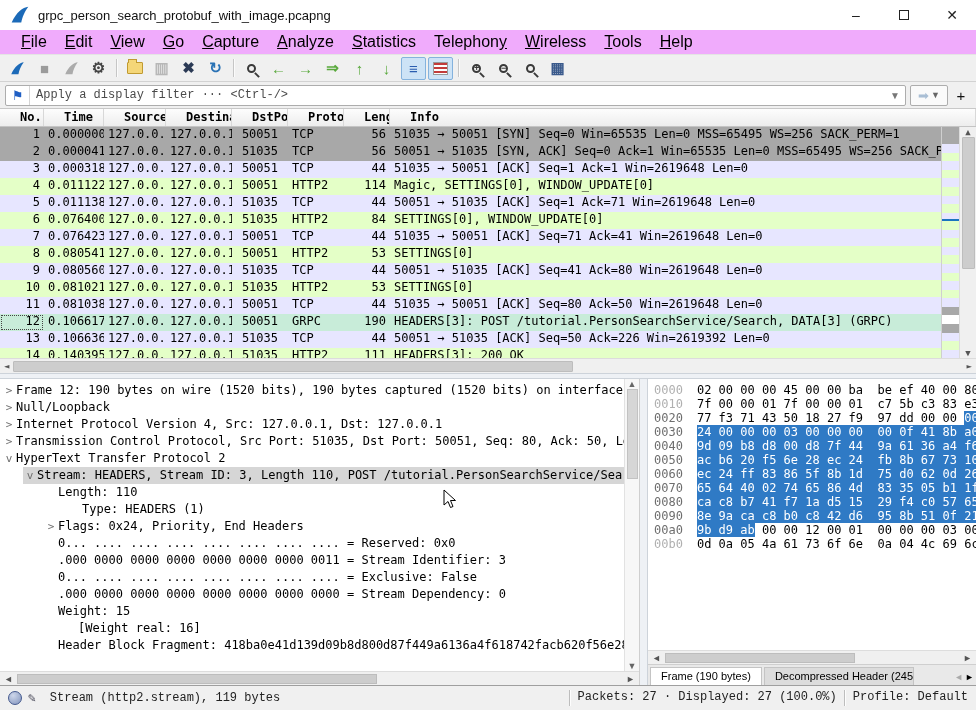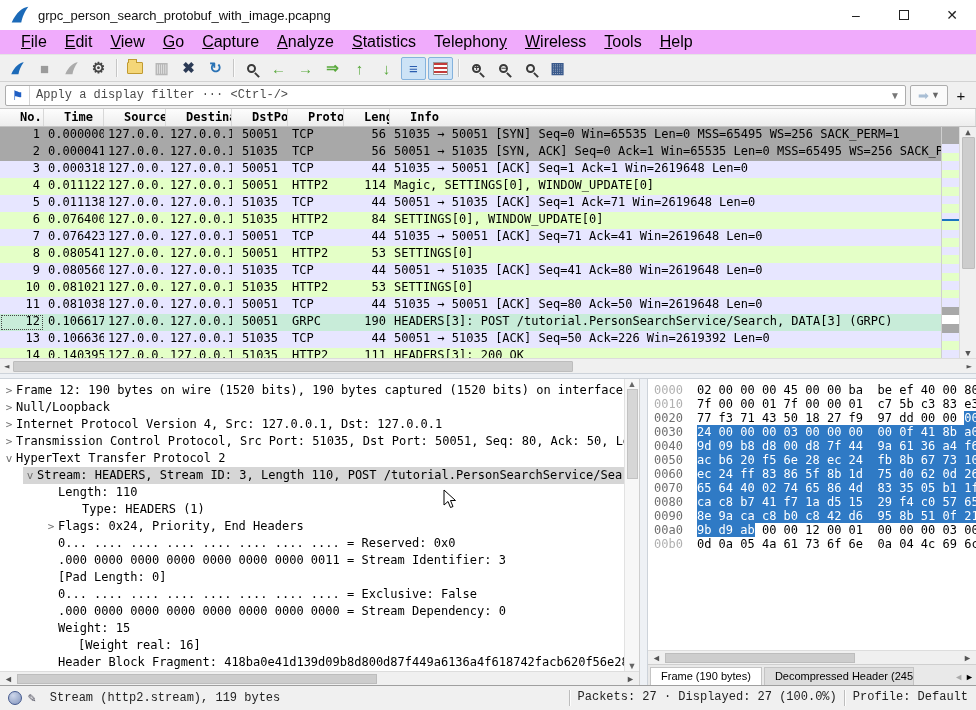--- a/index.html
+++ b/index.html
@@ -292,21 +292,20 @@
           <div class="dline"><span class="dwrap" style="margin-left: 2px;"><span class="dexp">&gt;</span><span class="dtext">Null/Loopback</span></span></div>
           <div class="dline"><span class="dwrap" style="margin-left: 2px;"><span class="dexp">&gt;</span><span class="dtext">Internet Protocol Version 4, Src: 127.0.0.1, Dst: 127.0.0.1</span></span></div>
           <div class="dline"><span class="dwrap" style="margin-left: 2px;"><span class="dexp">&gt;</span><span class="dtext">Transmission Control Protocol, Src Port: 51035, Dst Port: 50051, Seq: 80, Ack: 50, Le</span></span></div>
           <div class="dline"><span class="dwrap" style="margin-left: 2px;"><span class="dexp">v</span><span class="dtext">HyperText Transfer Protocol 2</span></span></div>
           <div class="dline dsel"><span class="dwrap" style="margin-left: 23px;"><span class="dexp">v</span><span class="dtext">Stream: HEADERS, Stream ID: 3, Length 110, POST /tutorial.PersonSearchService/Sear</span></span></div>
           <div class="dline"><span class="dwrap" style="margin-left: 44px;"><span class="dexp"></span><span class="dtext">Length: 110</span></span></div>
           <div class="dline"><span class="dwrap" style="margin-left: 44px; gap: 24px;"><span class="dexp"></span><span class="dtext">Type: HEADERS (1)</span></span></div>
           <div class="dline"><span class="dwrap" style="margin-left: 44px;"><span class="dexp">&gt;</span><span class="dtext">Flags: 0x24, Priority, End Headers</span></span></div>
           <div class="dline"><span class="dwrap" style="margin-left: 44px;"><span class="dexp"></span><span class="dtext">0... .... .... .... .... .... .... .... = Reserved: 0x0</span></span></div>
           <div class="dline"><span class="dwrap" style="margin-left: 44px;"><span class="dexp"></span><span class="dtext">.000 0000 0000 0000 0000 0000 0000 0011 = Stream Identifier: 3</span></span></div>
-          <div class="dline"><span class="dwrap" style="margin-left: 44px;"><span class="dexp"></span><span class="dtext">[Pad Length: 0]</span></span></div>
           <div class="dline"><span class="dwrap" style="margin-left: 44px;"><span class="dexp"></span><span class="dtext">0... .... .... .... .... .... .... .... = Exclusive: False</span></span></div>
           <div class="dline"><span class="dwrap" style="margin-left: 44px;"><span class="dexp"></span><span class="dtext">.000 0000 0000 0000 0000 0000 0000 0000 = Stream Dependency: 0</span></span></div>
           <div class="dline"><span class="dwrap" style="margin-left: 44px;"><span class="dexp"></span><span class="dtext">Weight: 15</span></span></div>
           <div class="dline"><span class="dwrap" style="margin-left: 44px; gap: 20px;"><span class="dexp"></span><span class="dtext">[Weight real: 16]</span></span></div>
           <div class="dline"><span class="dwrap" style="margin-left: 44px;"><span class="dexp"></span><span class="dtext">Header Block Fragment: 418ba0e41d139d09b8d800d87f449a6136a4f618742facb620f56e28</span></span></div>
         </div>
       <div class="dvscroll">
         <span>▲</span>
         <span class="thumb"></span>
         <span style="flex:1"></span>

